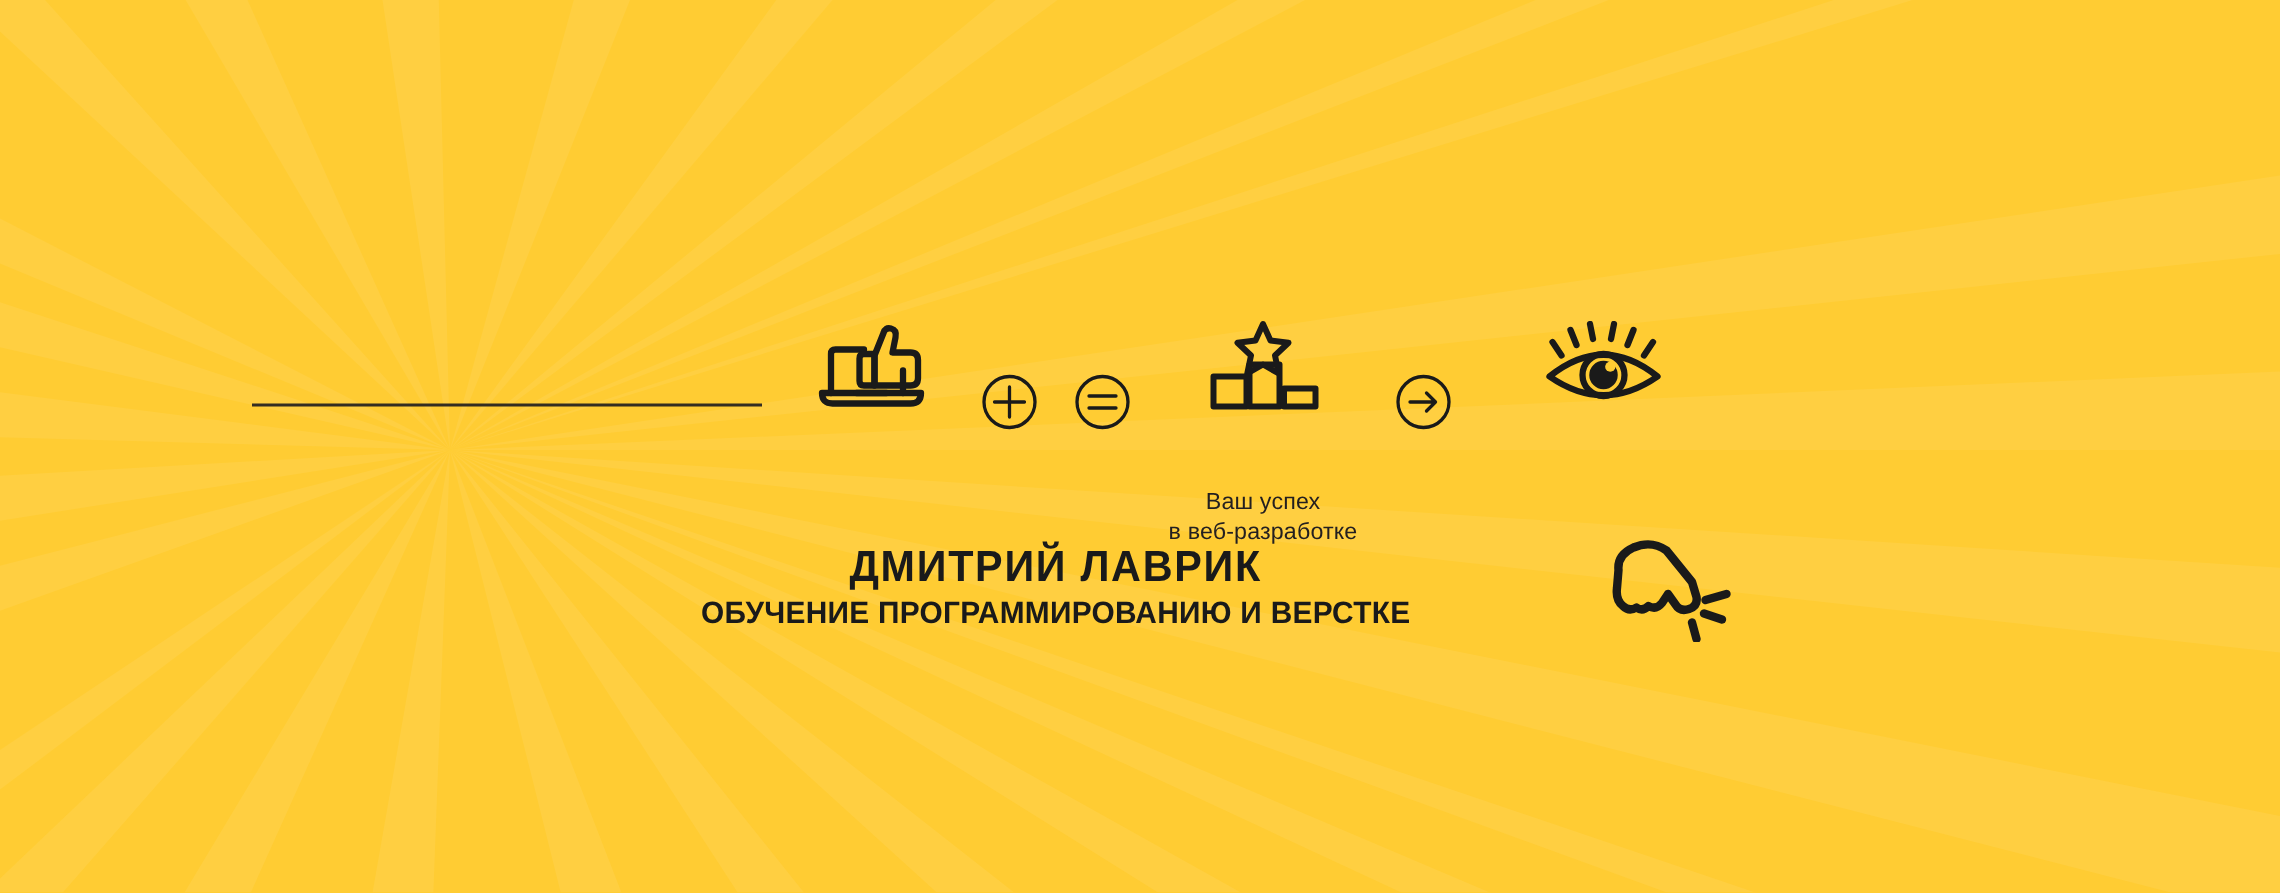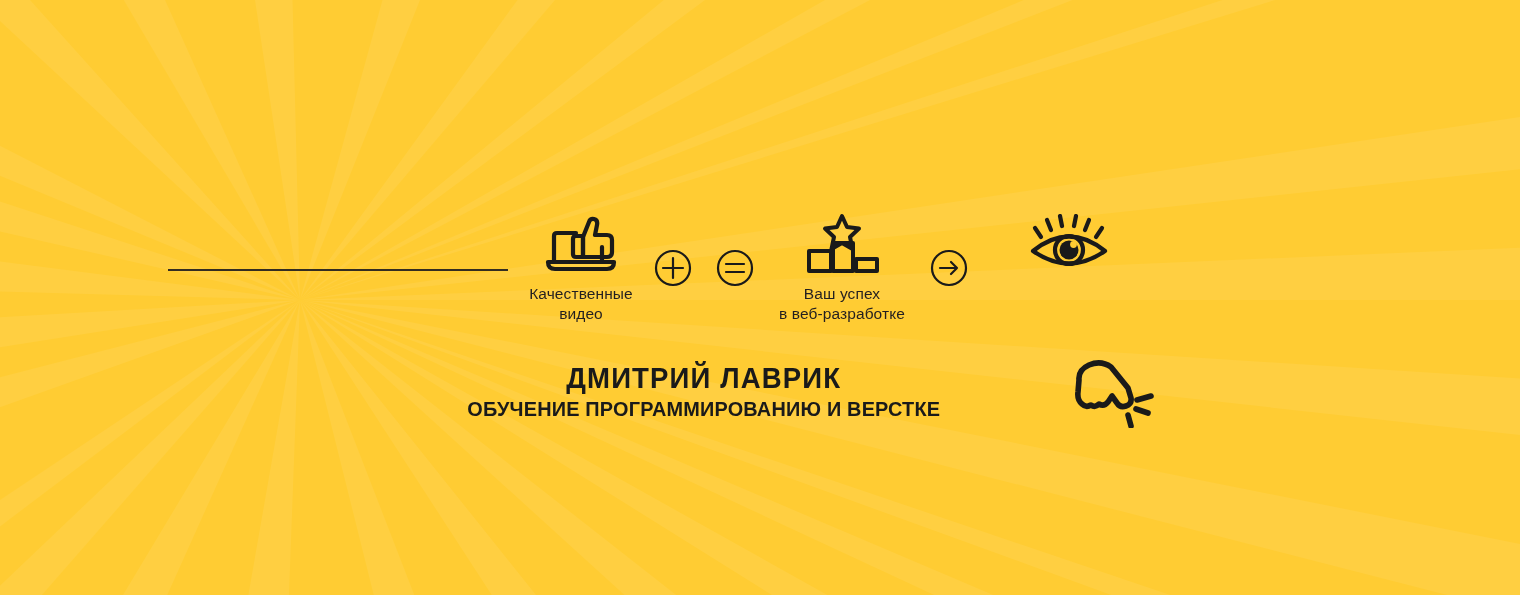--- a/index.html
+++ b/index.html
@@ -84,21 +84,21 @@
     justify-content: center;
     height: 64px;
     margin-top: 24px;
   }
 
   
   .f-video    { width: 122px; }
   .op-plus    { width: 62px;  }
   .f-topics   { width: 110px; }
   .op-equals  { width: 62px;  }
-  .f-success  { width: 152px; }
+  .f-success  { width: 152px; gap: 41px; }
   .op-arrow   { width: 62px;  }
   .f-subscribe{ width: 178px; }
 
   
   #brand {
     position: absolute;
     left: 0;
     top: 362px;
     width: 1408px;
     text-align: center;
@@ -187,22 +187,20 @@
 
             <path d="M3 48 L69 48 Q69 55 62 55 L10 55 Q3 55 3 48 Z"></path>
             <path d="M26 48 L46 48"></path>
 
             <path d="M28 25 Q28 22 31 22 L38 22 L38 43 L31 43 Q28 43 28 40 Z"></path>
 
             <path d="M38 23 L44 8 Q45 4 49 5 Q53 6 52 11 L50 21 L62 21 Q67 21 67 26 L67 38 Q67 43 62 43 L38 43 Z"></path>
           </g>
         </svg>
       </div>
-      <div class="feature-label">Качественные
-видео</div>
     </div>
 
     <div class="operator op-plus">
       <svg width="40" height="40" viewBox="0 0 40 40" aria-hidden="true">
         <circle cx="20" cy="20" r="17" fill="none" stroke="#1a1a1a" stroke-width="2.2"></circle>
         <path d="M20 10 L20 30 M10 20 L30 20" stroke="#1a1a1a" stroke-width="2.2" stroke-linecap="round"></path>
       </svg>
     </div>
 
 

